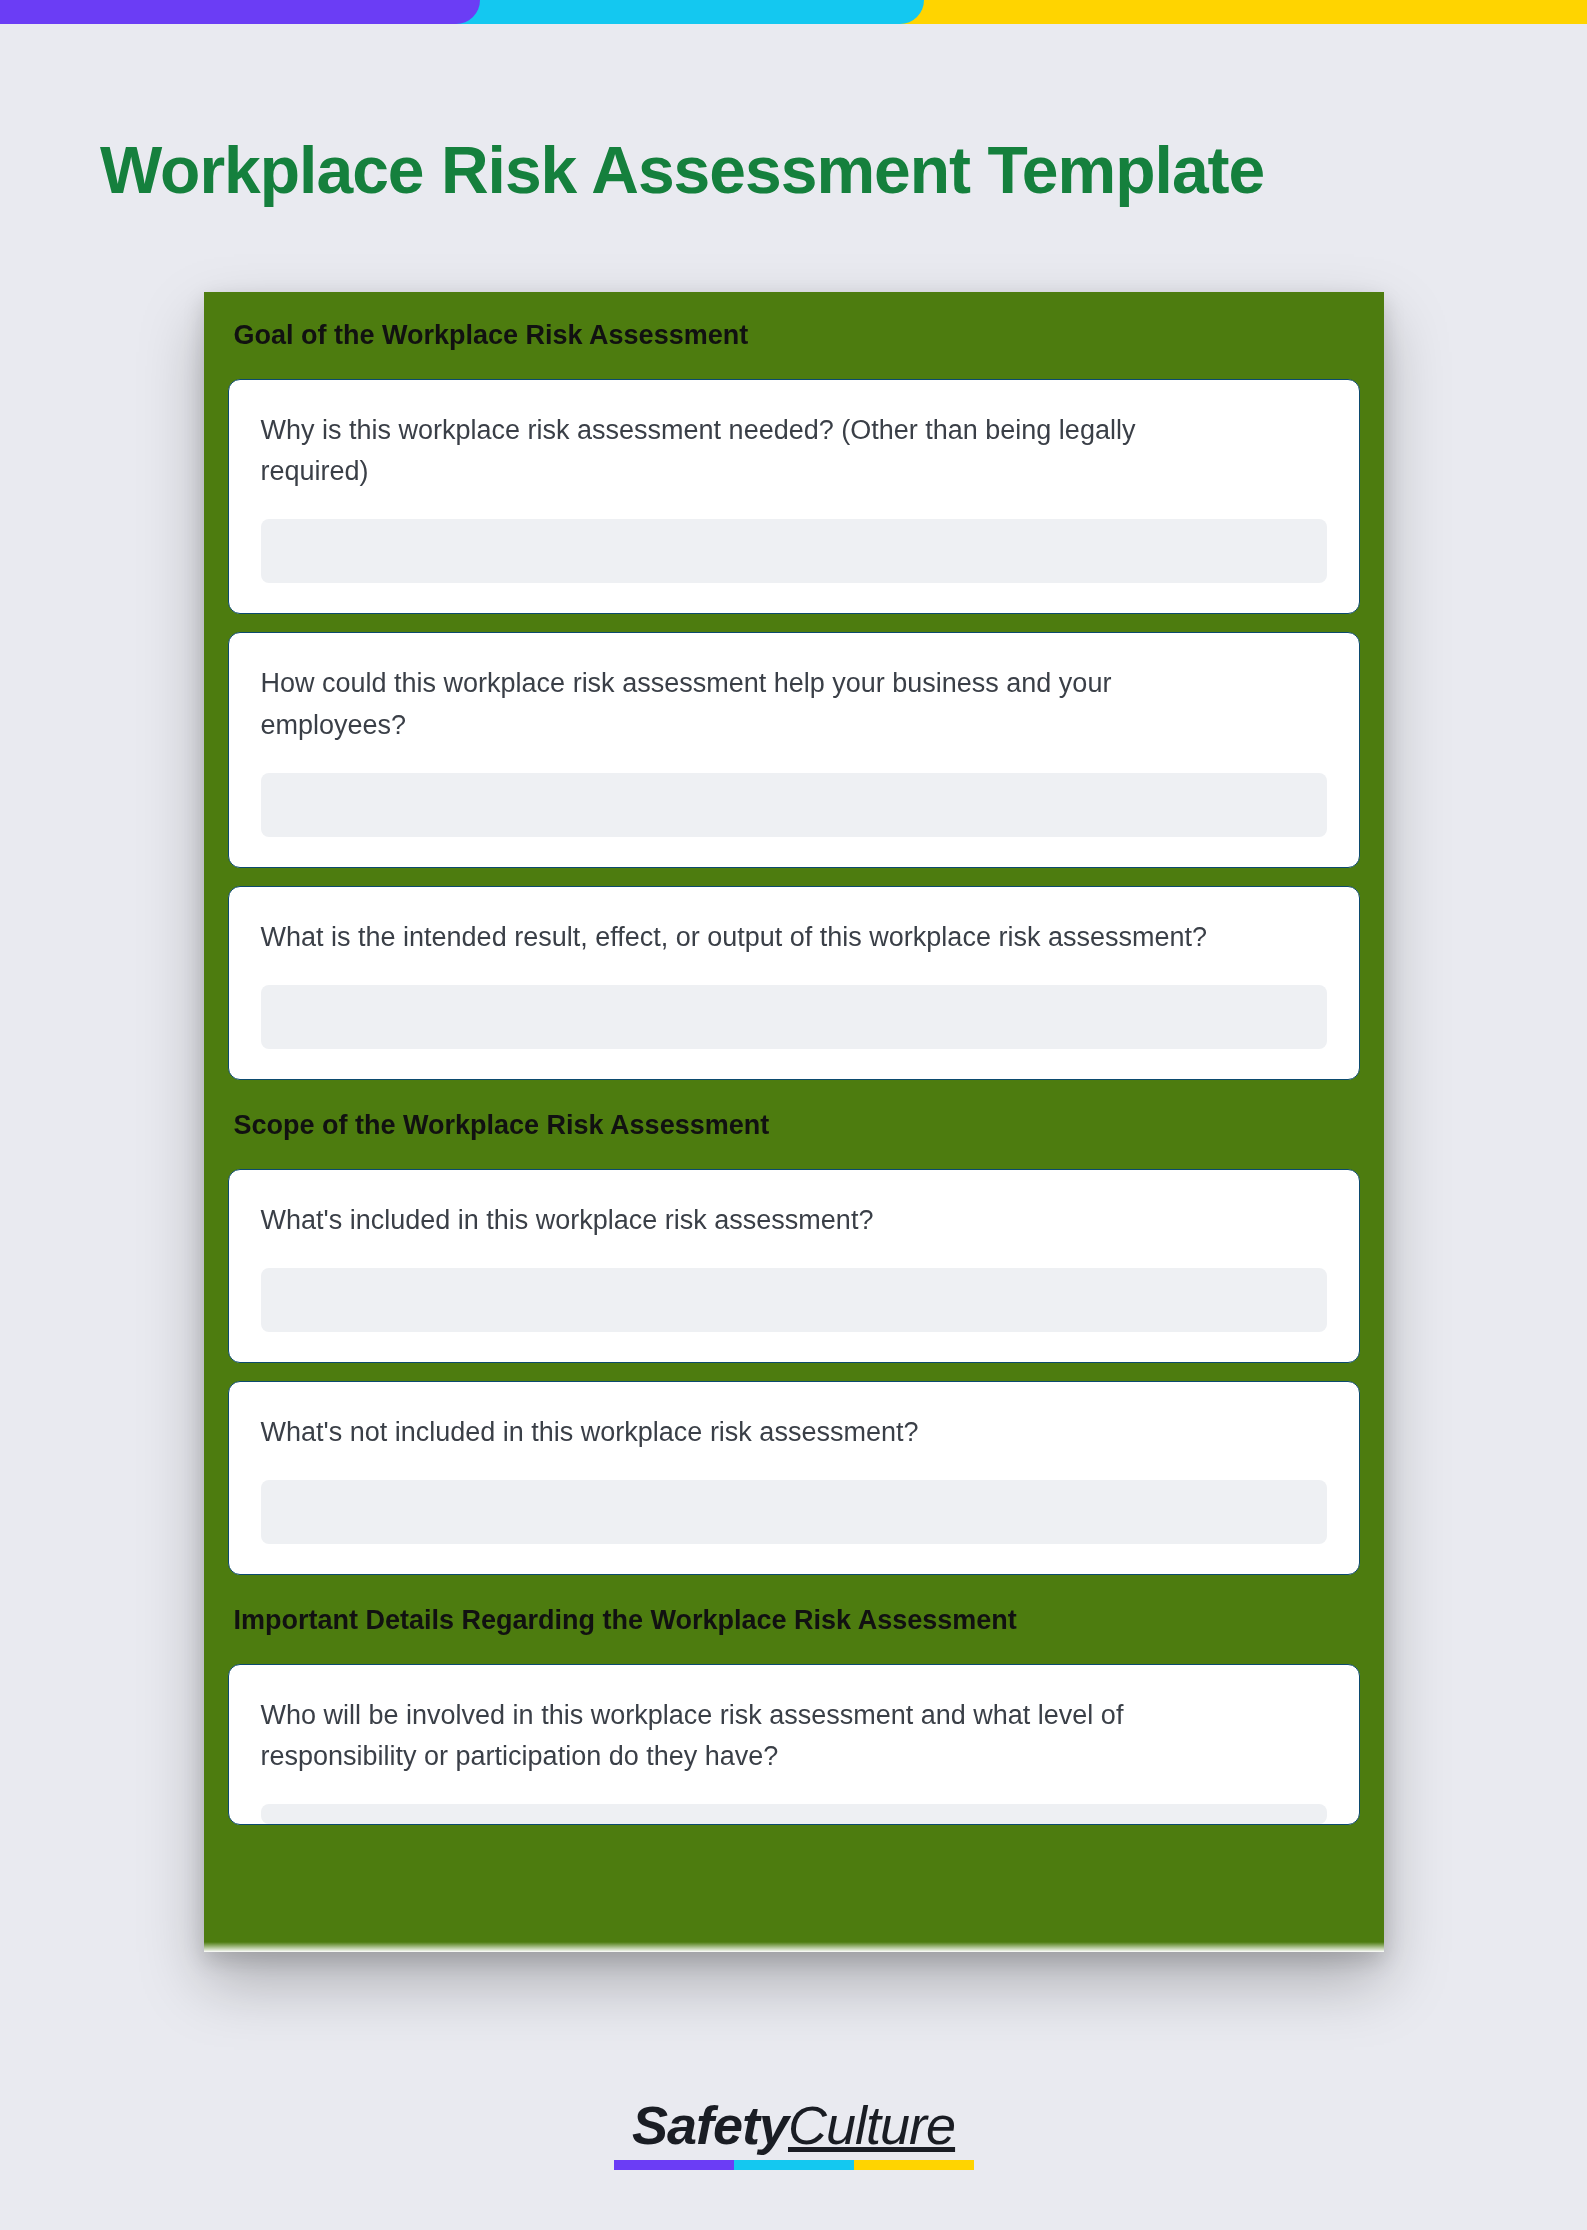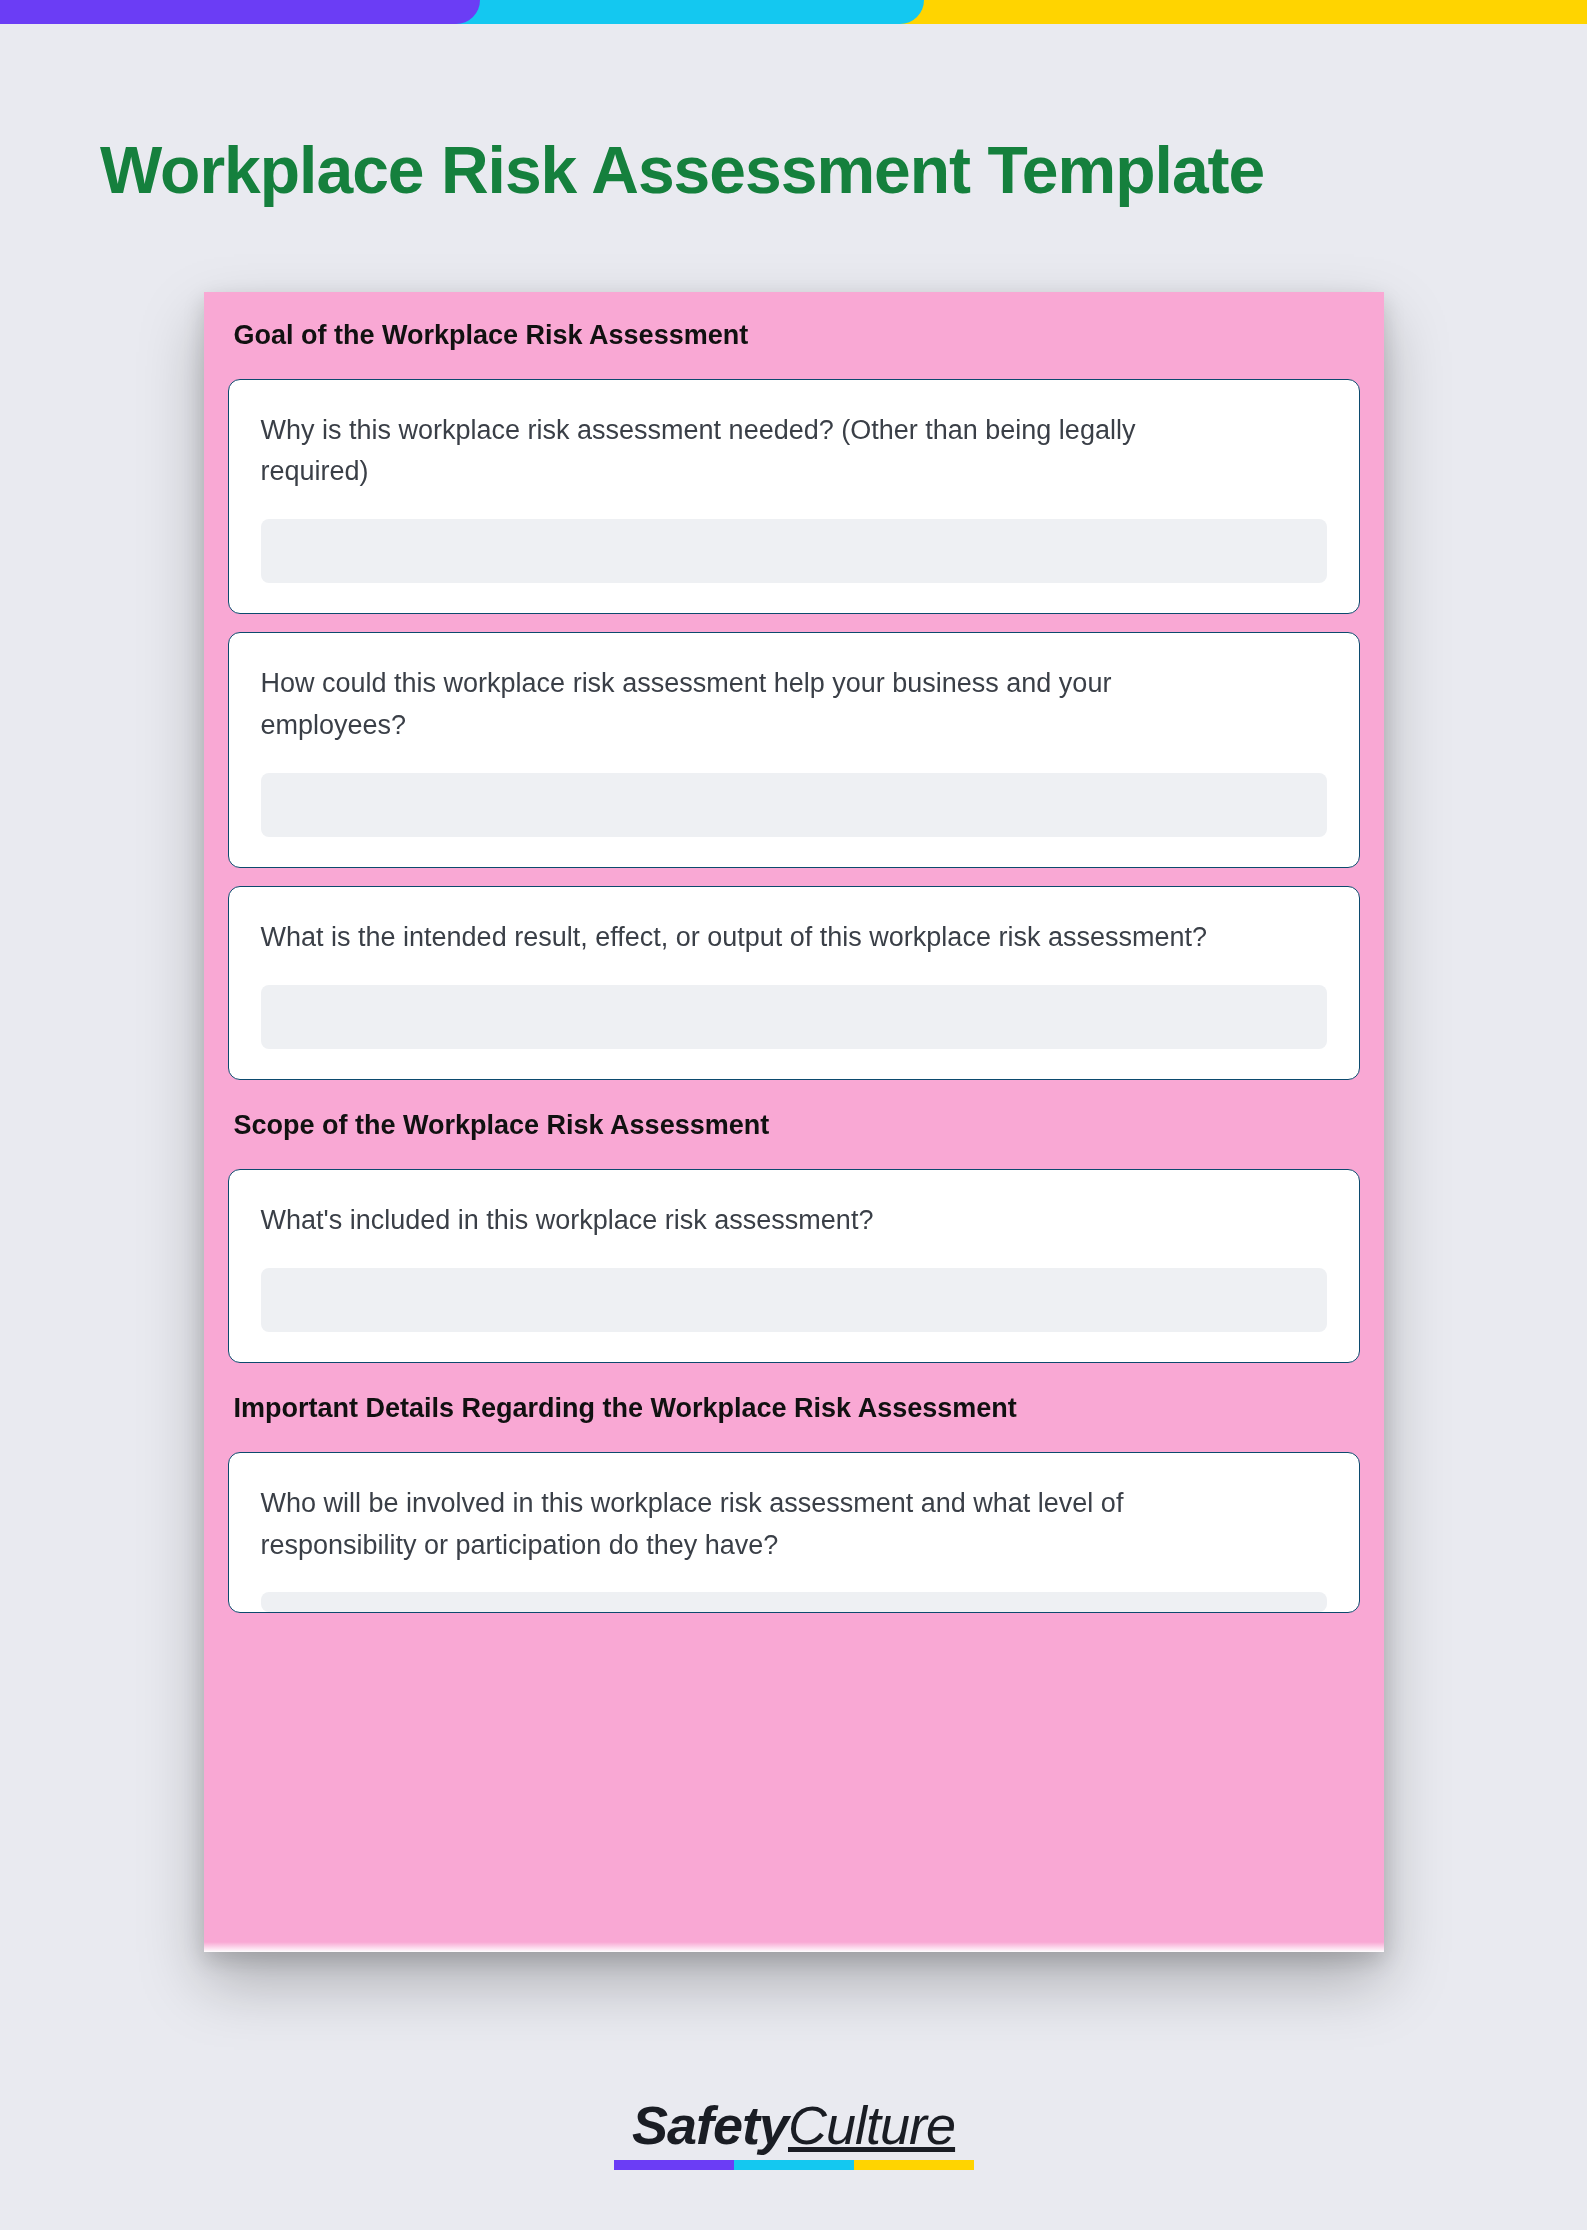--- a/index.html
+++ b/index.html
@@ -33,21 +33,21 @@
     letter-spacing: -1px;
     color: #15803d;
     text-align: left;
     margin: 110px 100px 0 100px;
     line-height: 1.1;
   }
 
   .form-card {
     width: 1180px;
     margin: 85px auto 0 auto;
-    background: #f9a8d4;
+    background: #4d7c0f;
     box-shadow: 0 30px 60px rgba(0,0,0,0.25), 0 8px 20px rgba(0,0,0,0.15);
     padding: 22px 24px 0 24px;
     height: 1660px;
     overflow: hidden;
     position: relative;
   }
 
   .section-heading {
     font-weight: 700;
     font-size: 27px;
@@ -145,20 +145,24 @@
     <div class="q-input"></div>
   </div>
 
   <div class="section-heading">Scope of the Workplace Risk Assessment</div>
 
   <div class="q-block">
     <div class="q-label">What's included in this workplace risk assessment?</div>
     <div class="q-input"></div>
   </div>
 
+  <div class="q-block">
+    <div class="q-label">What's not included in this workplace risk assessment?</div>
+    <div class="q-input"></div>
+  </div>
 
   <div class="section-heading">Important Details Regarding the Workplace Risk Assessment</div>
 
   <div class="q-block" style="padding-bottom:0;">
     <div class="q-label">Who will be involved in this workplace risk assessment and what level of responsibility or participation do they have?</div>
     <div class="q-input" style="height:20px;"></div>
   </div>
 
 </div>
 

